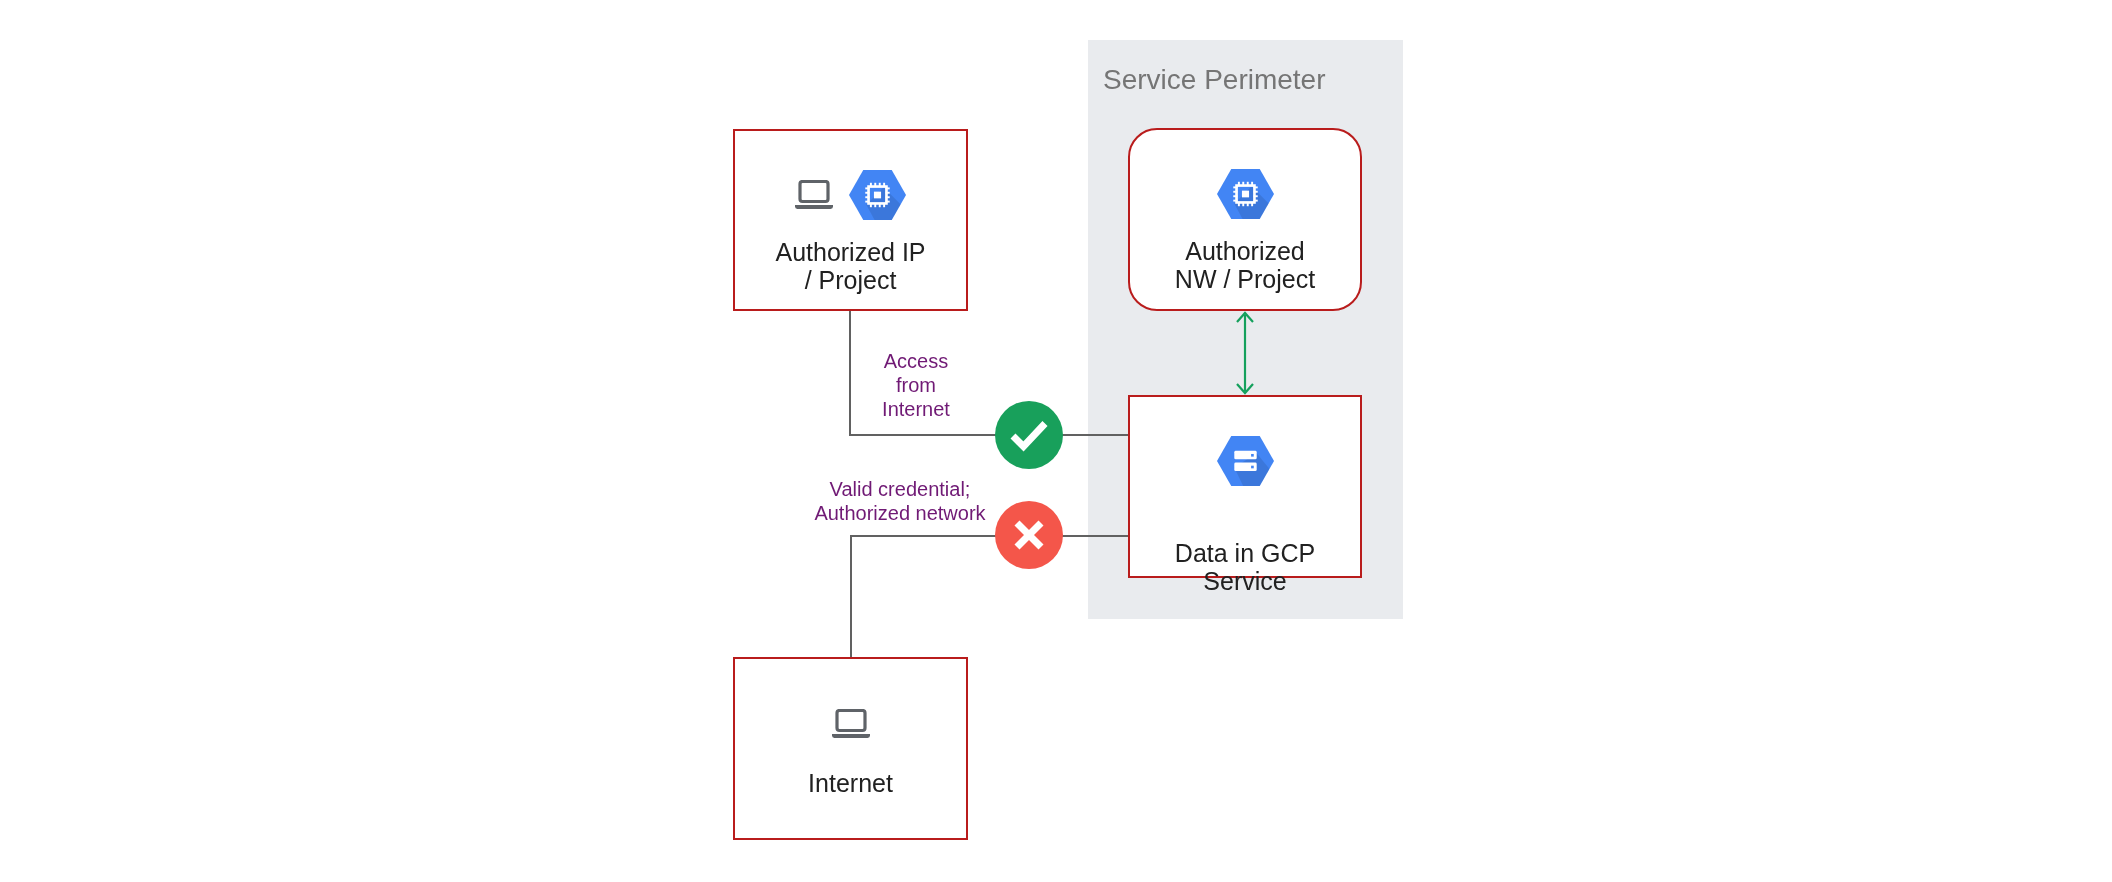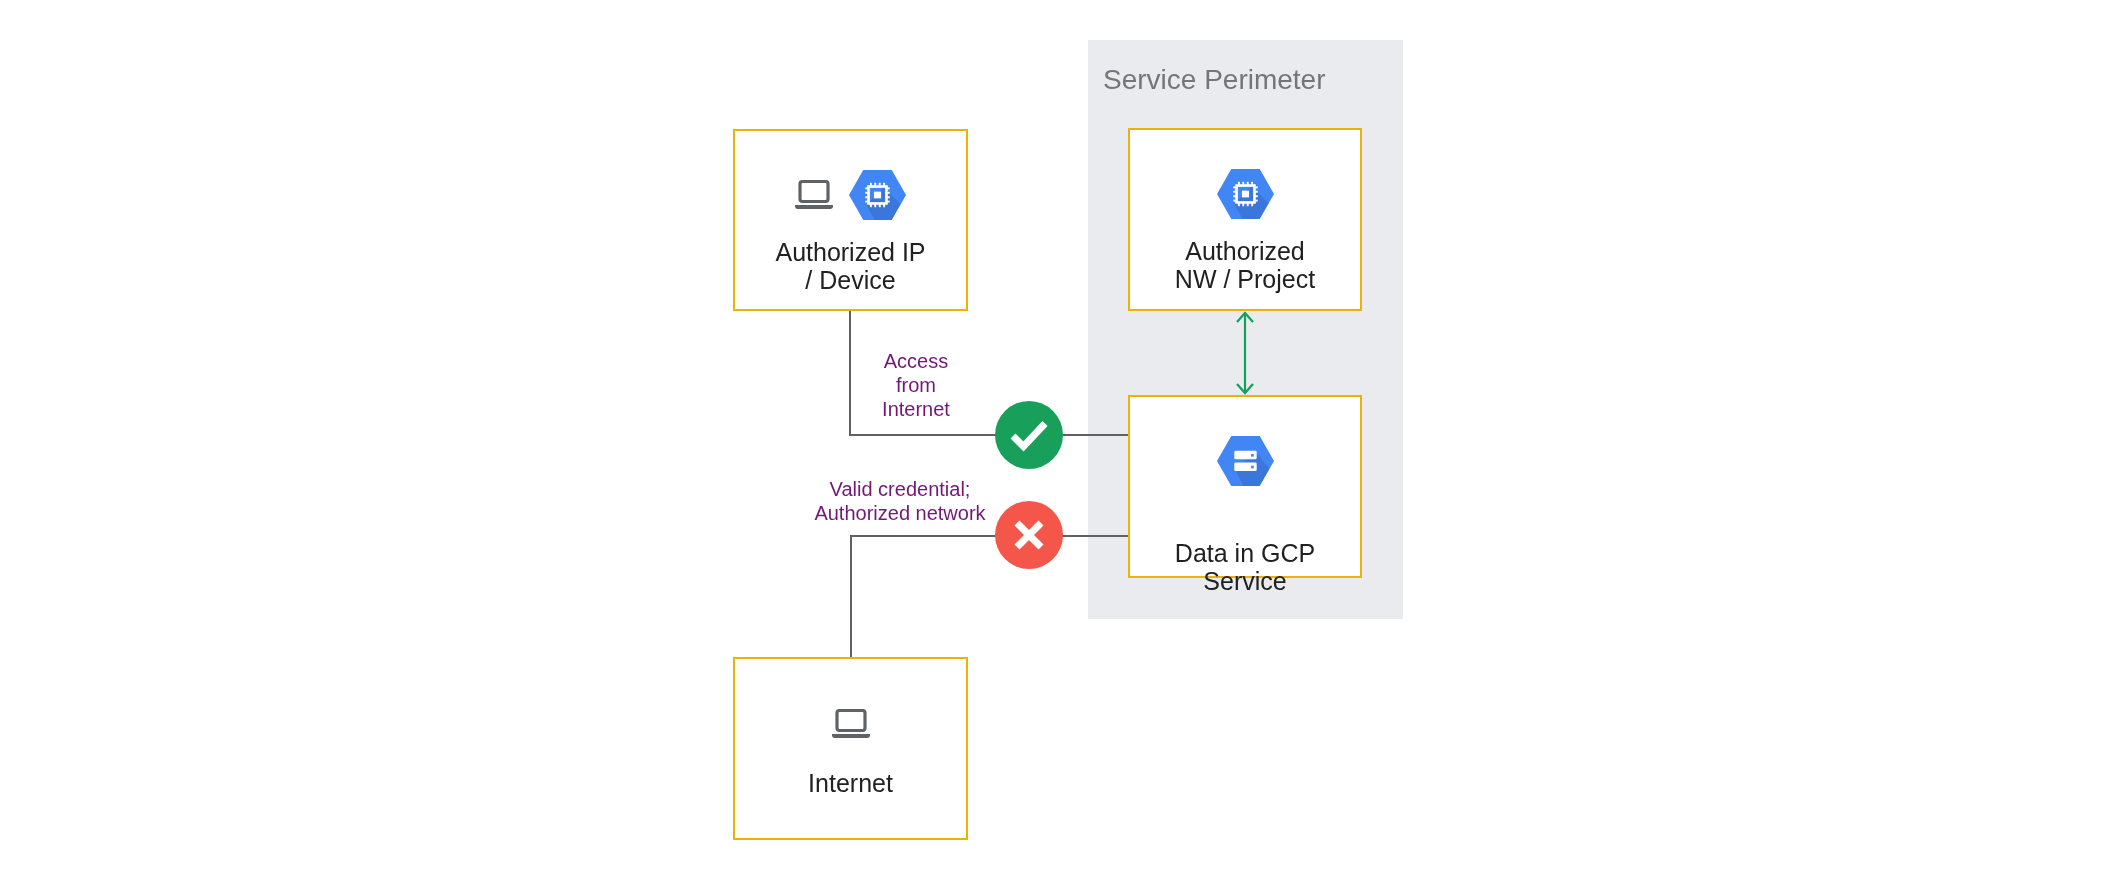--- a/index.html
+++ b/index.html
@@ -25,26 +25,26 @@
     position: absolute;
     left: 15px; top: 28px;
     font-size: 28px;
     line-height: 24px;
     color: #757575;
     white-space: nowrap;
   }
   .node {
     position: absolute;
     background: #FFFFFF;
-    border: 2px solid #eab308;
+    border: 2px solid #b91c1c;
     box-sizing: border-box;
     padding-left: 48px;
   }
   .node-a { left: 733px; top: 129px; width: 235px; height: 182px; }
-  .node-b { left: 1128px; top: 128px; width: 234px; height: 183px; }
+  .node-b { left: 1128px; top: 128px; width: 234px; height: 183px; border-radius: 29px; }
   .node-c { left: 1128px; top: 395px; width: 234px; height: 183px; }
   .node-d { left: 733px; top: 657px; width: 235px; height: 183px; }
   .node-icons {
     position: absolute;
     left: 0; right: 0; top: 38px;
     height: 52px;
     display: flex;
     align-items: center;
     justify-content: center;
     gap: 16px;
@@ -165,21 +165,21 @@
     <div class="node-icons">
       <svg class="icon-svg" width="38" height="30" viewBox="0 0 38 30">
           <use href="#laptop-glyph"></use>
         </svg>
       <svg class="icon-svg" width="57" height="50" viewBox="0 0 56 49">
           <use href="#hex-chip"></use>
         </svg>
     </div>
     <div class="node-label">
       <div>Authorized IP</div>
-      <div>/ Device</div>
+      <div>/ Project</div>
     </div>
   </div>
 
   <div class="node node-b">
     <div class="node-icons">
       <svg class="icon-svg" width="57" height="50" viewBox="0 0 56 49">
           <use href="#hex-chip"></use>
         </svg>
     </div>
     <div class="node-label">

